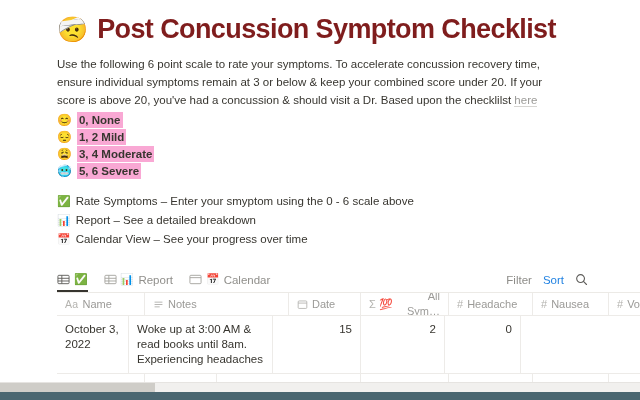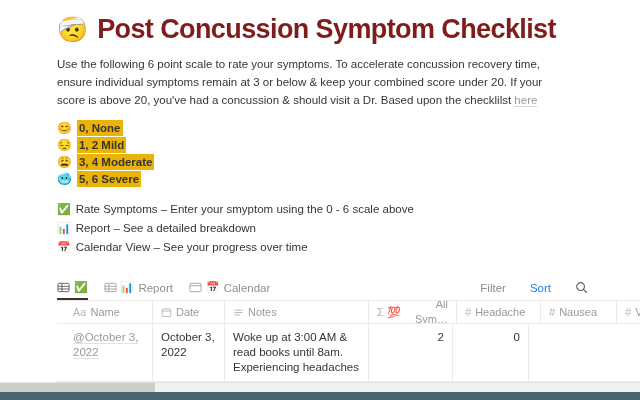--- a/index.html
+++ b/index.html
@@ -45,21 +45,21 @@
     color: #7f1d1d;
     line-height: 1.15;
   }
 
   
   .intro {
     font-size: 11.5px;
     line-height: 18px;
     color: #37352f;
     max-width: 500px;
-    margin-bottom: 11px;
+    margin-bottom: 3px;
   }
   .intro .link {
     color: #9b9a97;
     border-bottom: 1px solid #d6d5d2;
     cursor: pointer;
   }
 
   
   .scale-list {
     margin: 2px 0 0 0;
@@ -69,21 +69,21 @@
     align-items: baseline;
     gap: 5px;
     font-size: 11.5px;
     line-height: 16px;
     margin-bottom: 1px;
     width: fit-content;
   }
   .scale-item .sc-emoji { font-size: 12px; }
   .scale-item .sc-label {
     font-weight: bold;
-    background: #eab308;
+    background: #f9a8d4;
     padding: 0 2px;
   }
 
   
   .action-list {
     margin-top: 14px;
   }
   .action-item {
     display: flex;
     align-items: baseline;
@@ -133,21 +133,21 @@
     left: 0; right: 0; bottom: 0;
     height: 2px;
     background: #37352f;
   }
   .tab .tab-emoji { font-size: 11px; }
   .view-icon { width: 13px; height: 13px; flex: 0 0 auto; display: block; }
 
   .toolbar-right {
     display: flex;
     align-items: center;
-    gap: 24px;
+    gap: 11px;
     font-size: 11.5px;
   }
   .tb-filter { color: #8d8c88; cursor: pointer; }
   .tb-sort { color: #2383e2; cursor: pointer; }
   .tb-search { width: 13px; height: 13px; display: block; cursor: pointer; }
 
   
   .table {
     border-top: 1px solid #eceae6;
     width: 700px;
@@ -167,21 +167,21 @@
   .cell {
     box-sizing: border-box;
     padding: 6px 8px 6px 8px;
     border-right: 1px solid #edebe8;
     font-size: 11.5px;
     line-height: 15px;
     color: #37352f;
     overflow: hidden;
   }
   .thead .cell { padding-top: 0; padding-bottom: 0; }
-  .c-name  { width: 88px; margin-left: 8px; }
+  .c-name  { width: 88px; }
   .c-date  { width: 72px; }
   .c-notes { width: 144px; }
   .c-sym   { width: 88px; }
   .c-head  { width: 84px; }
   .c-naus  { width: 76px; }
   .c-vom   { width: 90px; border-right: none; }
   .num { text-align: right; justify-content: flex-end; }
   .thead .num { justify-content: flex-start; }
   .mention {
     color: #9b9a97;
@@ -307,60 +307,58 @@
         </div>
       </div>
 
       <div class="table">
 
         <div class="trow thead">
           <div class="cell c-name">
             <span class="aa">Aa</span>
             <span>Name</span>
           </div>
-          <div class="cell c-date">
-            <svg width="11" height="11" viewBox="0 0 14 14">
-              <rect x="1.5" y="2.5" width="11" height="9.5" rx="1.2" fill="none" stroke="#b4b3af" stroke-width="1.1"></rect>
-              <line x1="1.5" y1="5.2" x2="12.5" y2="5.2" stroke="#b4b3af" stroke-width="1.1"></line>
-            </svg>
-            <span>Date</span>
-          </div>
           <div class="cell c-notes">
             <svg width="11" height="11" viewBox="0 0 14 14">
               <line x1="2" y1="4" x2="12" y2="4" stroke="#b4b3af" stroke-width="1.2"></line>
               <line x1="2" y1="7" x2="12" y2="7" stroke="#b4b3af" stroke-width="1.2"></line>
               <line x1="2" y1="10" x2="8.5" y2="10" stroke="#b4b3af" stroke-width="1.2"></line>
             </svg>
             <span>Notes</span>
           </div>
+          <div class="cell c-date">
+            <svg width="11" height="11" viewBox="0 0 14 14">
+              <rect x="1.5" y="2.5" width="11" height="9.5" rx="1.2" fill="none" stroke="#b4b3af" stroke-width="1.1"></rect>
+              <line x1="1.5" y1="5.2" x2="12.5" y2="5.2" stroke="#b4b3af" stroke-width="1.1"></line>
+            </svg>
+            <span>Date</span>
+          </div>
           <div class="cell c-sym num">
             <span class="hdr-icon">Σ</span>
             <span class="hdr-icon">💯</span>
             <span>All Sym…</span>
           </div>
           <div class="cell c-head num">
             <span class="hdr-icon">#</span>
             <span>Headache</span>
           </div>
           <div class="cell c-naus num">
             <span class="hdr-icon">#</span>
             <span>Nausea</span>
           </div>
           <div class="cell c-vom num">
             <span class="hdr-icon">#</span>
             <span>Vomi</span>
           </div>
         </div>
 
         <div class="trow">
-          <div class="cell c-name">
-            <span class="mention">@October 3, 2022</span>
-          </div>
           <div class="cell c-date">October 3, 2022</div>
           <div class="cell c-notes">Woke up at 3:00 AM &amp; read books until 8am. Experiencing headaches</div>
+          <div class="cell c-sym num">15</div>
           <div class="cell c-head num">2</div>
           <div class="cell c-naus num">0</div>
           <div class="cell c-vom num"></div>
         </div>
 
         <div class="trow">
           <div class="cell c-name">
             <span class="mention">@October 2, 2022</span>
           </div>
           <div class="cell c-date">October 2, 2022</div>

